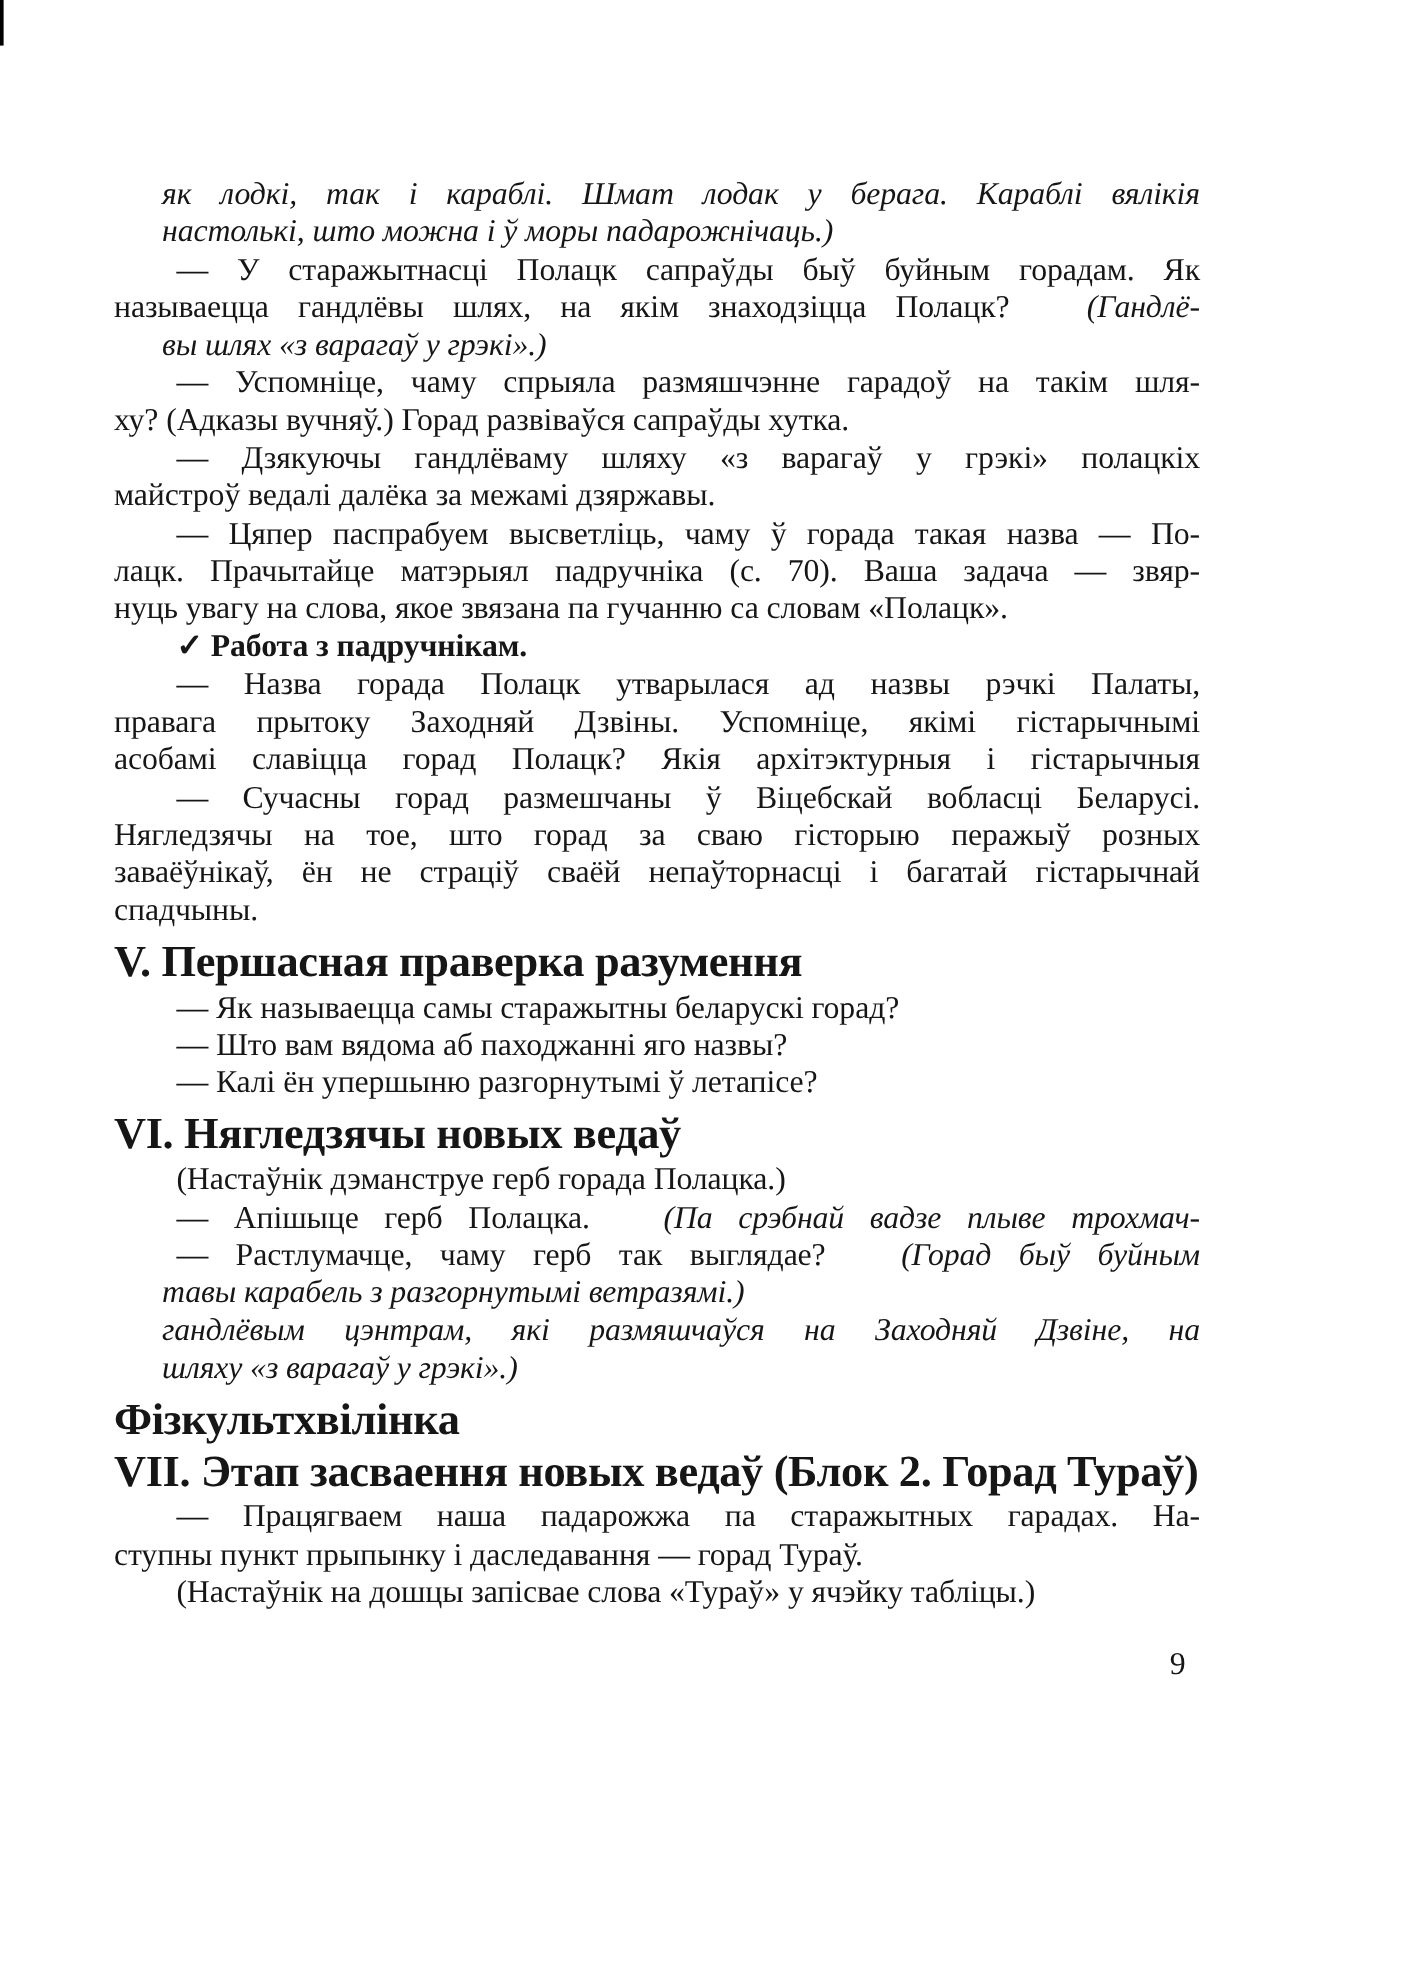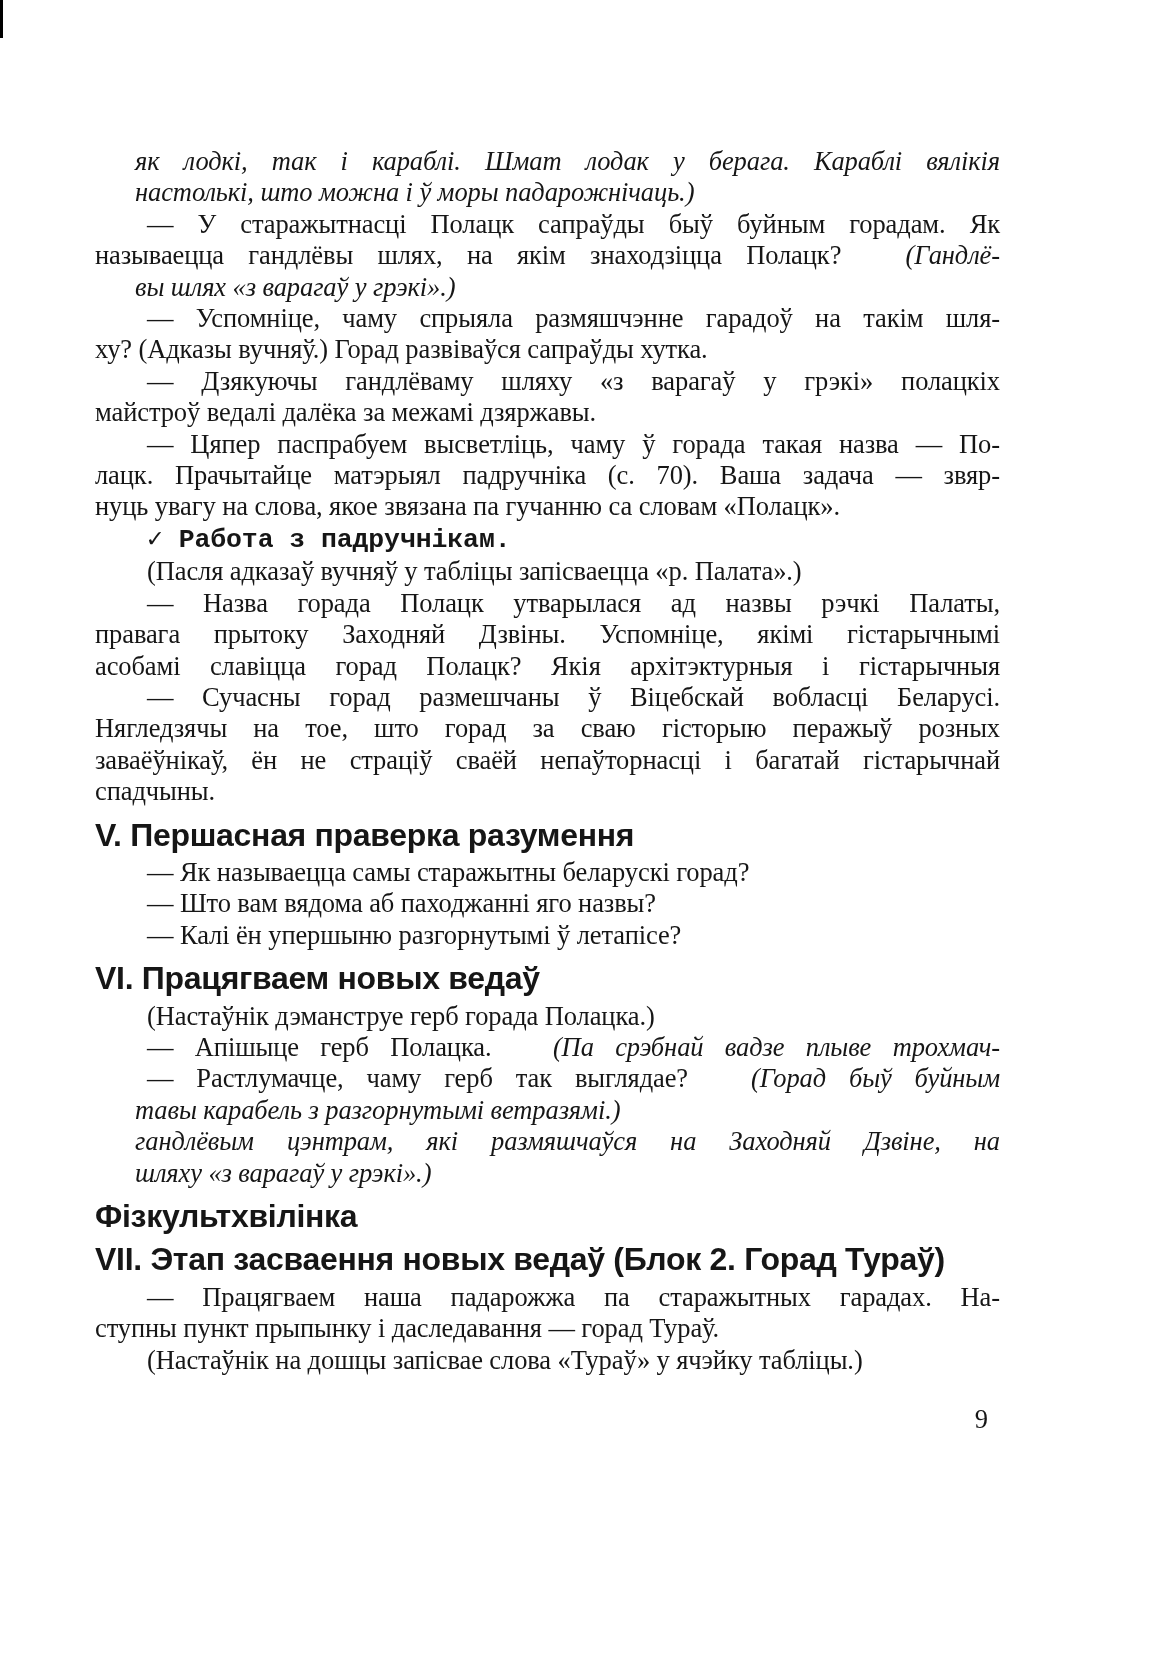--- a/index.html
+++ b/index.html
@@ -31,25 +31,25 @@
     text-align: justify;
     text-align-last: justify;
   }
   .line.endp {
     text-align-last: left;
   }
   .line.ind {
     text-indent: 52px;
   }
   .it { font-style: italic; margin-left: 40px; }
-  .bd { font-weight: bold; font-family: Liberation Mono, monospace; }
+  .bd { font-weight: bold; }
   .line.head {
-    font-family: Liberation Sans, sans-serif;
+    font-family: Liberation Serif, serif;
     font-weight: 700;
-    font-size: 32px;
+    font-size: 37px;
     letter-spacing: -0.3px;
     margin: 12px 0 6px 0;
     text-align: center;
     text-align-last: left;
   }
   .pagenum {
     text-align: right;
     text-align-last: right;
     padding-right: 12px;
     margin-top: 28px;
@@ -70,33 +70,32 @@
       <div class="line j"><span>называецца гандлёвы шлях, на якім знаходзіцца Полацк? </span><span class="it">(Гандлё-</span></div>
       <div class="line endp"><span class="it">вы шлях «з варагаў у грэкі».)</span></div>
       <div class="line j ind"><span>— Успомніце, чаму спрыяла размяшчэнне гарадоў на такім шля-</span></div>
       <div class="line endp"><span>ху? (Адказы вучняў.) Горад развіваўся сапраўды хутка.</span></div>
       <div class="line j ind"><span>— Дзякуючы гандлёваму шляху «з варагаў у грэкі» полацкіх</span></div>
       <div class="line endp"><span>майстроў ведалі далёка за межамі дзяржавы.</span></div>
       <div class="line j ind"><span>— Цяпер паспрабуем высветліць, чаму ў горада такая назва — По-</span></div>
       <div class="line j"><span>лацк. Прачытайце матэрыял падручніка (с. 70). Ваша задача — звяр-</span></div>
       <div class="line endp"><span>нуць увагу на слова, якое звязана па гучанню са словам «Полацк».</span></div>
       <div class="line endp ind"><span class="bd">✓ Работа з падручнікам.</span></div>
-      <div class="line endp ind"><span>(Пасля адказаў вучняў у табліцы запісваецца «р. Палата».)</span></div>
       <div class="line j ind"><span>— Назва горада Полацк утварылася ад назвы рэчкі Палаты,</span></div>
       <div class="line j"><span>правага прытоку Заходняй Дзвіны. Успомніце, якімі гістарычнымі</span></div>
       <div class="line j"><span>асобамі славіцца горад Полацк? Якія архітэктурныя і гістарычныя</span></div>
       <div class="line j ind"><span>— Сучасны горад размешчаны ў Віцебскай вобласці Беларусі.</span></div>
       <div class="line j"><span>Нягледзячы на тое, што горад за сваю гісторыю перажыў розных</span></div>
       <div class="line j"><span>заваёўнікаў, ён не страціў сваёй непаўторнасці і багатай гістарычнай</span></div>
       <div class="line endp"><span>спадчыны.</span></div>
       <div class="line head"><span>V. Першасная праверка разумення</span></div>
       <div class="line endp ind"><span>— Як называецца самы старажытны беларускі горад?</span></div>
       <div class="line endp ind"><span>— Што вам вядома аб паходжанні яго назвы?</span></div>
       <div class="line endp ind"><span>— Калі ён упершыню разгорнутымі ў летапісе?</span></div>
-      <div class="line head"><span>VI. Працягваем новых ведаў</span></div>
+      <div class="line head"><span>VI. Нягледзячы новых ведаў</span></div>
       <div class="line endp ind"><span>(Настаўнік дэманструе герб горада Полацка.)</span></div>
       <div class="line j ind"><span>— Апішыце герб Полацка. </span><span class="it">(Па срэбнай вадзе плыве трохмач-</span></div>
       <div class="line j ind"><span>— Растлумачце, чаму герб так выглядае? </span><span class="it">(Горад быў буйным</span></div>
       <div class="line endp"><span class="it">тавы карабель з разгорнутымі ветразямі.)</span></div>
       <div class="line j"><span class="it">гандлёвым цэнтрам, які размяшчаўся на Заходняй Дзвіне, на</span></div>
       <div class="line endp"><span class="it">шляху «з варагаў у грэкі».)</span></div>
       <div class="line head"><span>Фізкультхвілінка</span></div>
       <div class="line head"><span>VII. Этап засваення новых ведаў (Блок 2. Горад Тураў)</span></div>
       <div class="line j ind"><span>— Працягваем наша падарожжа па старажытных гарадах. На-</span></div>
       <div class="line endp"><span>ступны пункт прыпынку і даследавання — горад Тураў.</span></div>

